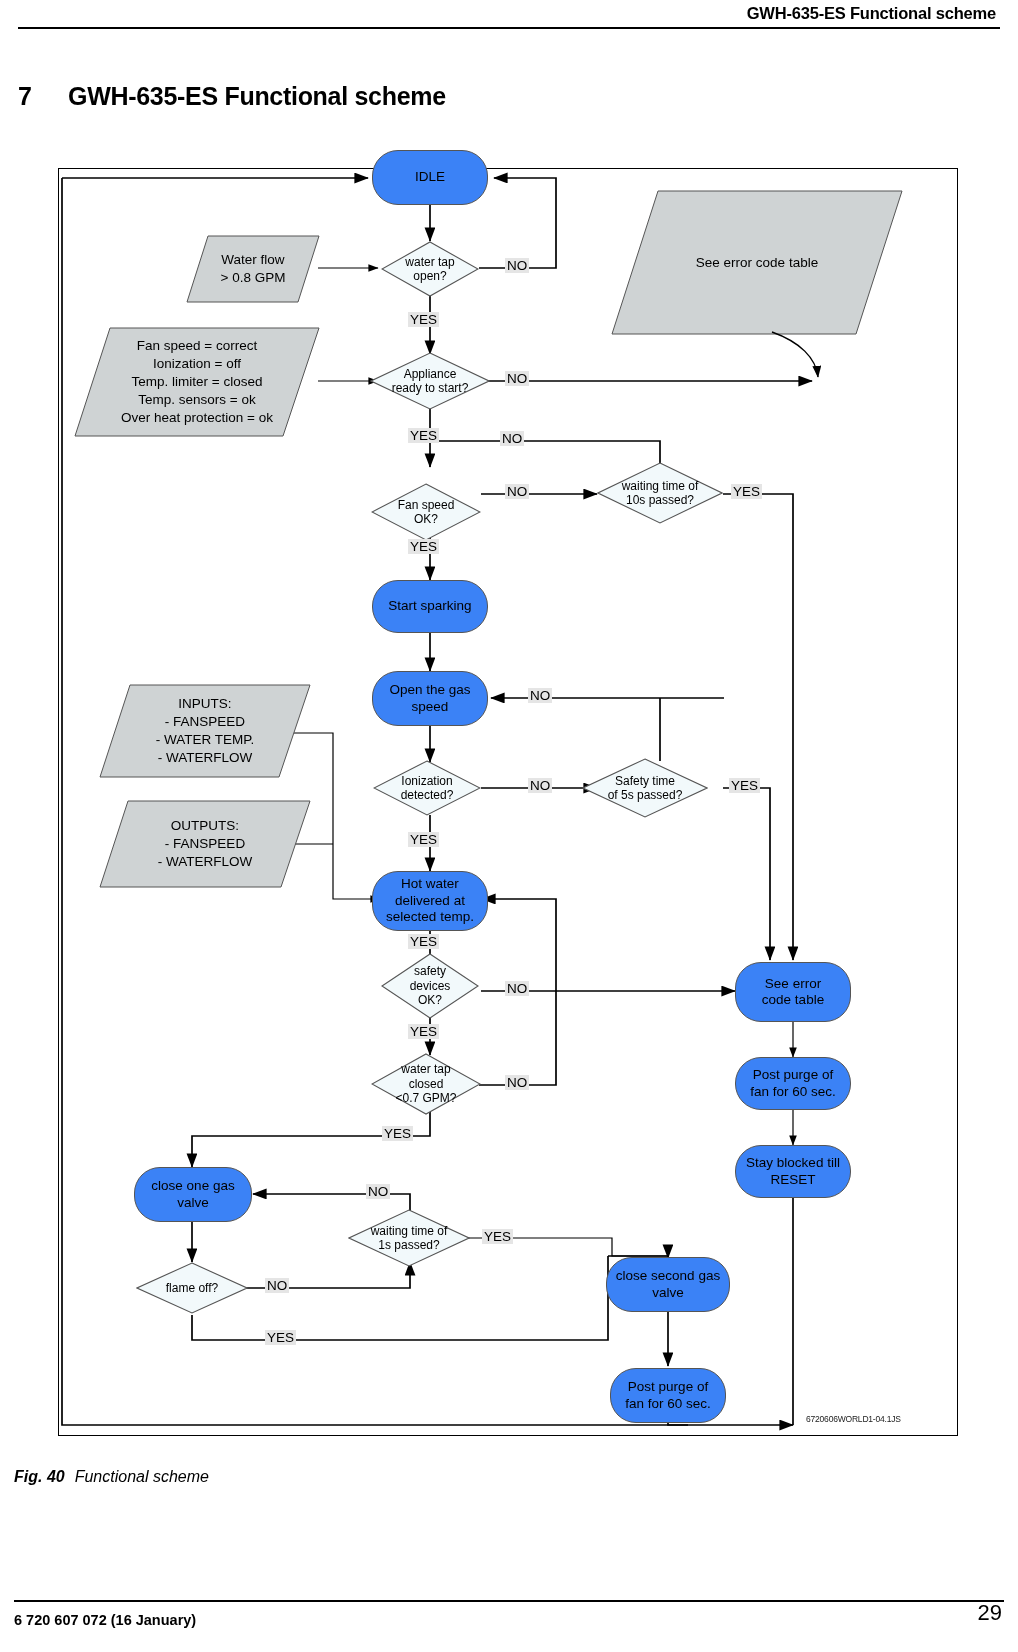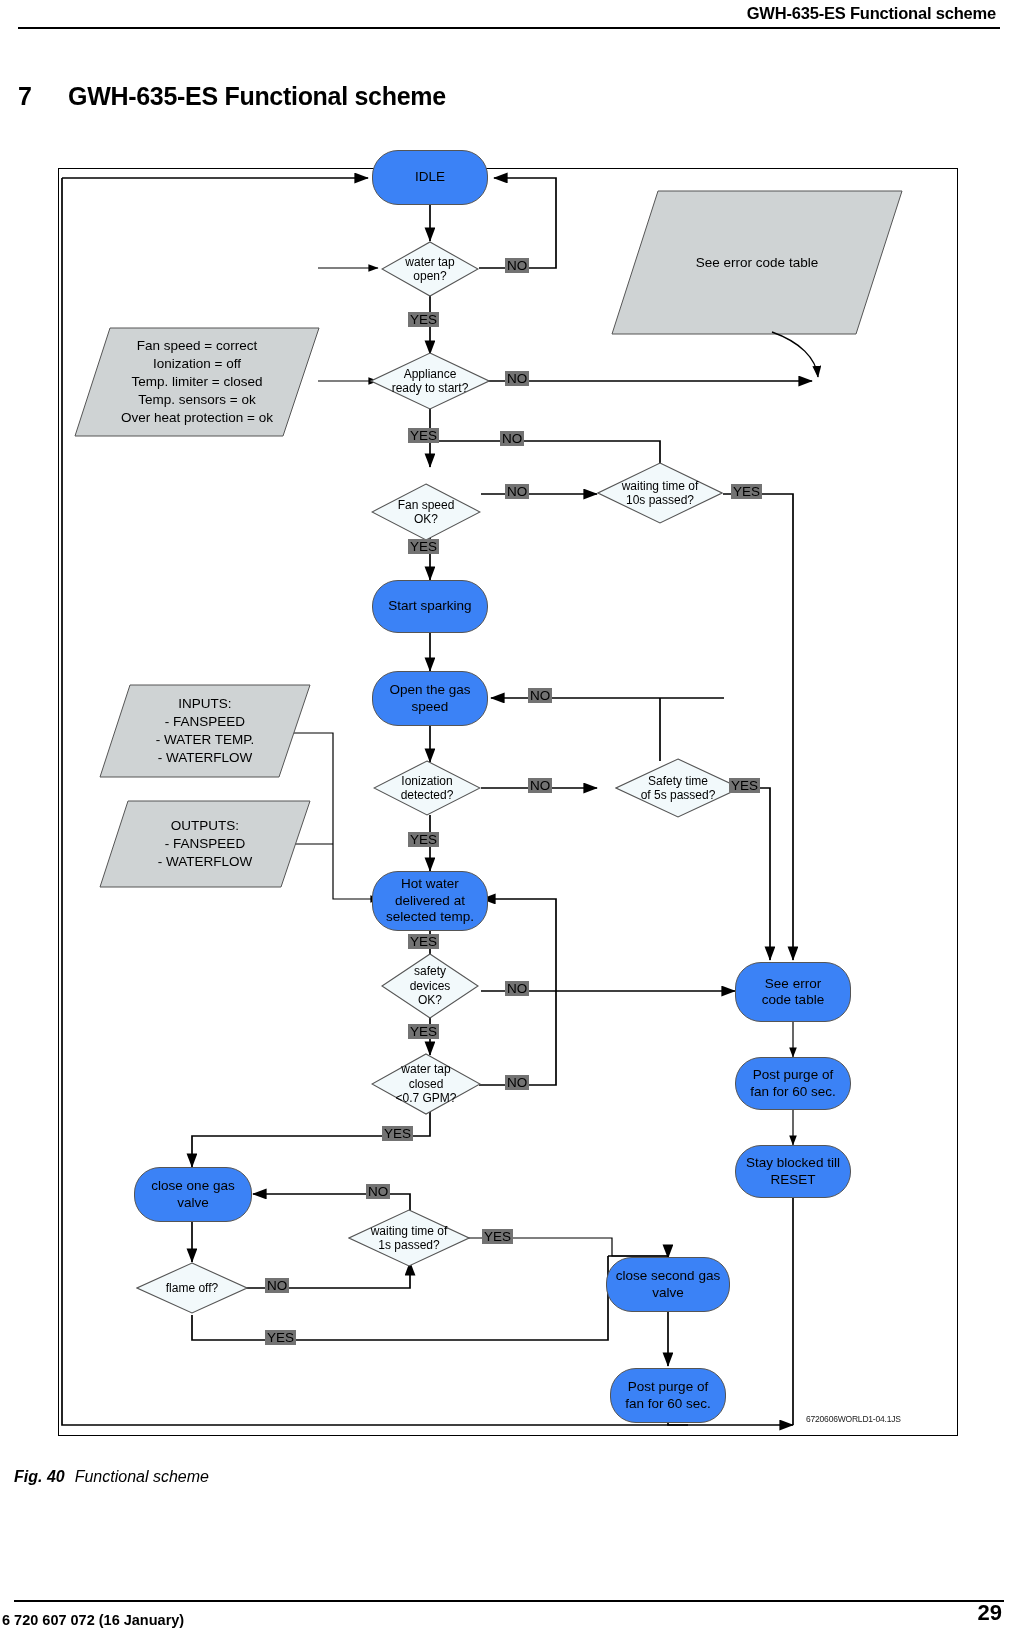--- a/index.html
+++ b/index.html
@@ -66,44 +66,44 @@
   }
   .para-wrap { position: absolute; }
   .para-label {
     position: absolute; left: 0; top: 0; width: 100%; height: 100%;
     display: flex; align-items: center; justify-content: center;
     text-align: center; font-size: 13.5px; line-height: 1.33;
     white-space: pre-line; z-index: 3;
   }
   .edge-label {
     position: absolute; font-size: 13.5px; color: #000;
-    background: #737373; padding: 0 2px; white-space: nowrap; z-index: 4;
+    background: #e5e5e5; padding: 0 2px; white-space: nowrap; z-index: 4;
   }
   .watermark {
     position: absolute; font-size: 8.5px; font-weight: normal;
     color: #222; letter-spacing: -0.2px;
   }
 
   
   .caption {
     position: absolute; left: 14px; top: 1468px;
     font-size: 16px; font-style: italic; font-weight: bold;
   }
   .caption .cap-txt { font-weight: normal; margin-left: 10px; }
   .foot-rule {
     position: absolute; left: 14px; right: 14px; top: 1600px;
     height: 1.6px; background: #000;
   }
   .foot-left {
-    position: absolute; left: 2px; top: 1612px;
+    position: absolute; left: 14px; top: 1612px;
     font-size: 14.5px; font-weight: bold;
   }
   .foot-page {
     position: absolute; right: 16px; top: 1600px;
-    font-size: 22px; font-weight: bold;
+    font-size: 22px; font-weight: normal;
   }
 </style>
 </head>
 <body>
 
 <div class="page">
 
   <div class="run-head">GWH-635-ES Functional scheme</div>
   <div class="head-rule"></div>
 
@@ -281,21 +281,21 @@
     </div>
 
     <div class="diamond-wrap" style="left:373px; top:760px; width:108px; height:56px;">
       <svg width="108" height="56">
           <polygon points="54,1 107,28 54,55 1,28" fill="#f2f9fb" stroke="#555" stroke-width="1.1"></polygon>
         </svg>
       <div class="diamond-label">Ionization
 detected?</div>
     </div>
 
-    <div class="diamond-wrap" style="left:615px; top:758px; width:126px; height:60px;">
+    <div class="diamond-wrap" style="left:582px; top:758px; width:126px; height:60px;">
       <svg width="126" height="60">
           <polygon points="63,1 125,30 63,59 1,30" fill="#f2f9fb" stroke="#555" stroke-width="1.1"></polygon>
         </svg>
       <div class="diamond-label">Safety time
 of 5s passed?</div>
     </div>
 
     <div class="diamond-wrap" style="left:381px; top:953px; width:98px; height:66px;">
       <svg width="98" height="66">
           <polygon points="49,1 97,33 49,65 1,33" fill="#f2f9fb" stroke="#555" stroke-width="1.1"></polygon>
@@ -322,20 +322,27 @@
 1s passed?</div>
     </div>
 
     <div class="diamond-wrap" style="left:136px; top:1262px; width:112px; height:52px;">
       <svg width="112" height="52">
           <polygon points="56,1 111,26 56,51 1,26" fill="#f2f9fb" stroke="#555" stroke-width="1.1"></polygon>
         </svg>
       <div class="diamond-label">flame off?</div>
     </div>
 
+    <div class="para-wrap" style="left:186px; top:235px; width:134px; height:68px;">
+      <svg width="134" height="68">
+          <polygon points="22,1 133,1 112,67 1,67" fill="#cfd3d4" stroke="#555" stroke-width="1"></polygon>
+        </svg>
+      <div class="para-label">Water flow
+&gt; 0.8 GPM</div>
+    </div>
 
     <div class="para-wrap" style="left:74px; top:327px; width:246px; height:110px;">
       <svg width="246" height="110">
           <polygon points="36,1 245,1 209,109 1,109" fill="#cfd3d4" stroke="#555" stroke-width="1"></polygon>
         </svg>
       <div class="para-label">Fan speed = correct
 Ionization = off
 Temp. limiter = closed
 Temp. sensors = ok
 Over heat protection = ok</div>

